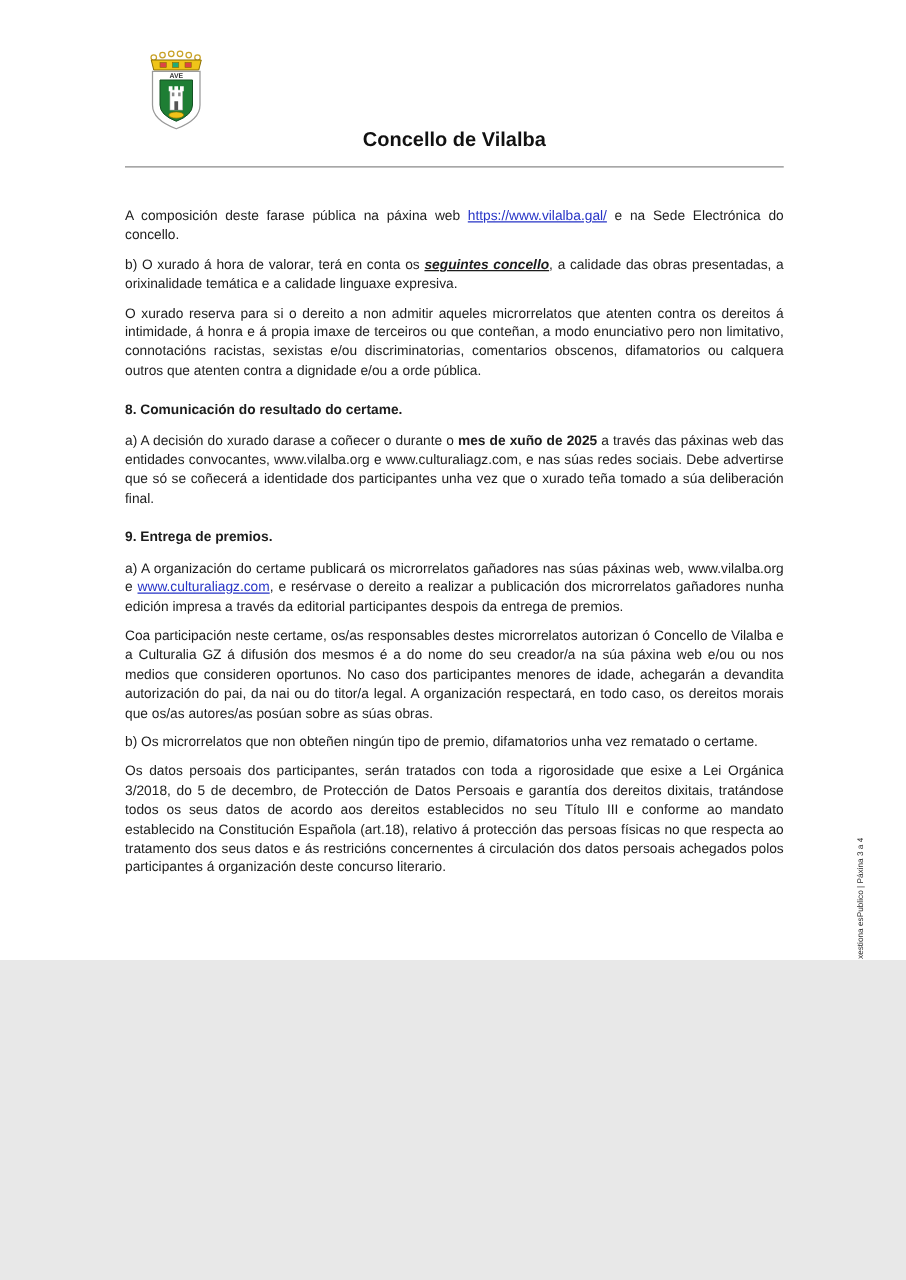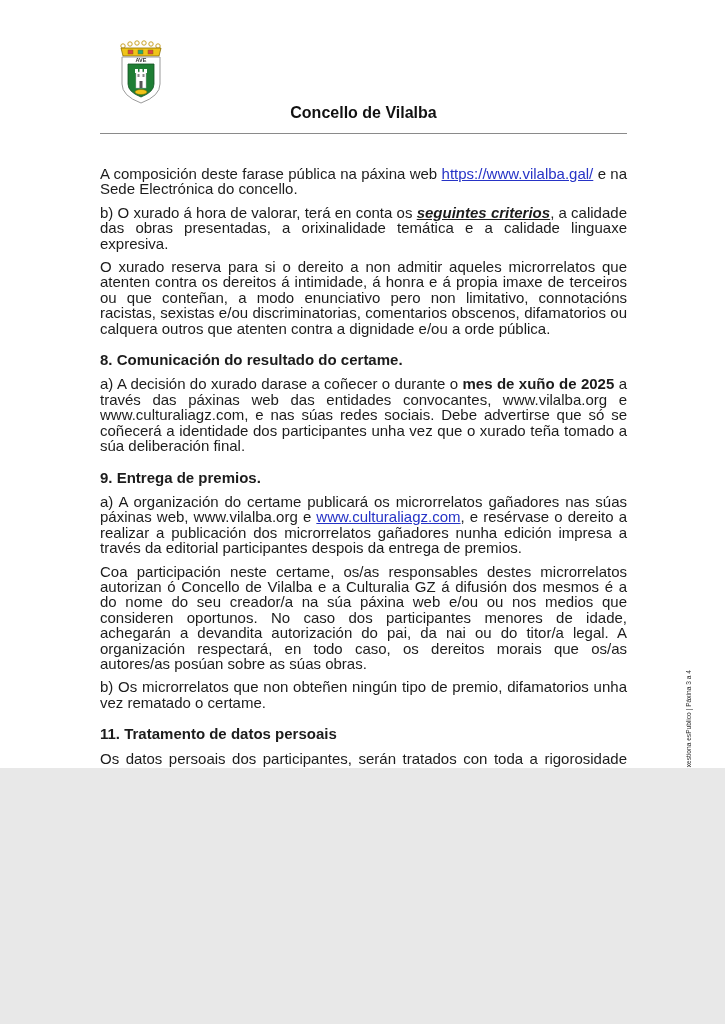--- a/index.html
+++ b/index.html
@@ -16,21 +16,21 @@
   }
   .header-rule {
     position:absolute; left:100px; top:133px; width:527px; height:0;
     border-top:1.5px solid #8a8a8a;
   }
   
   .doc-body {
     position:absolute; left:100px; top:166px; width:527px;
   }
   .para, .heading {
-    margin:0 0 8px 0; font-size:15px; line-height:15.4px;
+    margin:0 0 8px 0; font-size:11px; line-height:15.4px;
     text-align:justify; color:#1c1c1c;
   }
   .heading { font-weight:bold; margin-top:16px; margin-bottom:9px; }
   .bold { font-weight:bold; }
   .criteria { font-weight:bold; font-style:italic; text-decoration:underline; }
   a.link { color:#2633C6; text-decoration:underline; cursor:pointer; }
   
   .footer-rule {
     position:absolute; left:100px; top:933px; width:527px; height:0;
     border-top:1.5px solid #8a8a8a;
@@ -90,29 +90,28 @@
         <ellipse cx="25" cy="52" rx="6" ry="2.5" fill="#f0c419" stroke="#8a6d00" stroke-width="0.5"></ellipse>
       </g>
     </svg>
   </div>
 
   <div class="doc-title">Concello de Vilalba</div>
   <div class="header-rule"></div>
 
   <div class="doc-body">
       <p class="para"><span>A composición deste farase pública na páxina web </span><a href="#" class="link">https://www.vilalba.gal/</a><span> e na Sede Electrónica do concello.</span></p>
-      <p class="para"><span>b) O xurado á hora de valorar, terá en conta os </span><span class="criteria">seguintes criterios</span><span>, a calidade das obras presentadas, a orixinalidade temática e a calidade linguaxe expresiva.</span></p>
+      <p class="para"><span>b) O xurado á hora de valorar, terá en conta os </span><span class="criteria">seguintes concello</span><span>, a calidade das obras presentadas, a orixinalidade temática e a calidade linguaxe expresiva.</span></p>
       <p class="para"><span>O xurado reserva para si o dereito a non admitir aqueles microrrelatos que atenten contra os dereitos á intimidade, á honra e á propia imaxe de terceiros ou que conteñan, a modo enunciativo pero non limitativo, connotacións racistas, sexistas e/ou discriminatorias, comentarios obscenos, difamatorios ou calquera outros que atenten contra a dignidade e/ou a orde pública.</span></p>
       <p class="heading"><span>8. Comunicación do resultado do certame.</span></p>
       <p class="para"><span>a) A decisión do xurado darase a coñecer o durante o </span><span class="bold">mes de xuño de 2025</span><span> a través das páxinas web das entidades convocantes, www.vilalba.org e www.culturaliagz.com, e nas súas redes sociais. Debe advertirse que só se coñecerá a identidade dos participantes unha vez que o xurado teña tomado a súa deliberación final.</span></p>
       <p class="heading"><span>9. Entrega de premios.</span></p>
       <p class="para"><span>a) A organización do certame publicará os microrrelatos gañadores nas súas páxinas web, www.vilalba.org e </span><a href="#" class="link">www.culturaliagz.com</a><span>, e resérvase o dereito a realizar a publicación dos microrrelatos gañadores nunha edición impresa a través da editorial participantes despois da entrega de premios.</span></p>
       <p class="para"><span>Coa participación neste certame, os/as responsables destes microrrelatos autorizan ó Concello de Vilalba e a Culturalia GZ á difusión dos mesmos é a do nome do seu creador/a na súa páxina web e/ou ou nos medios que consideren oportunos. No caso dos participantes menores de idade, achegarán a devandita autorización do pai, da nai ou do titor/a legal. A organización respectará, en todo caso, os dereitos morais que os/as autores/as posúan sobre as súas obras.</span></p>
       <p class="para"><span>b) Os microrrelatos que non obteñen ningún tipo de premio, difamatorios unha vez rematado o certame.</span></p>
-      <p class="heading"><span>11. Tratamento de datos persoais</span></p>
       <p class="para"><span>Os datos persoais dos participantes, serán tratados con toda a rigorosidade que esixe a Lei Orgánica 3/2018, do 5 de decembro, de Protección de Datos Persoais e garantía dos dereitos dixitais, tratándose todos os seus datos de acordo aos dereitos establecidos no seu Título III e conforme ao mandato establecido na Constitución Española (art.18), relativo á protección das persoas físicas no que respecta ao tratamento dos seus datos e ás restricións concernentes á circulación dos datos persoais achegados polos participantes á organización deste concurso literario.</span></p>
     </div>
 
   <div class="footer-rule"></div>
   <div class="footer-title">Concello de Vilalba</div>
   <div class="footer-address">Plaza de la Constitución, 1, Vilalba. 27800 (Lugo). Tfno. 982510305. Fax: 982511815</div>
 
   <div class="side-strip">
     <div>Cod. Validación: AMQKJQD4AHFXFLC2FLRT4Y2J2</div>
     <div>Corrección: https://vilalba.sedelectronica.es/</div>

